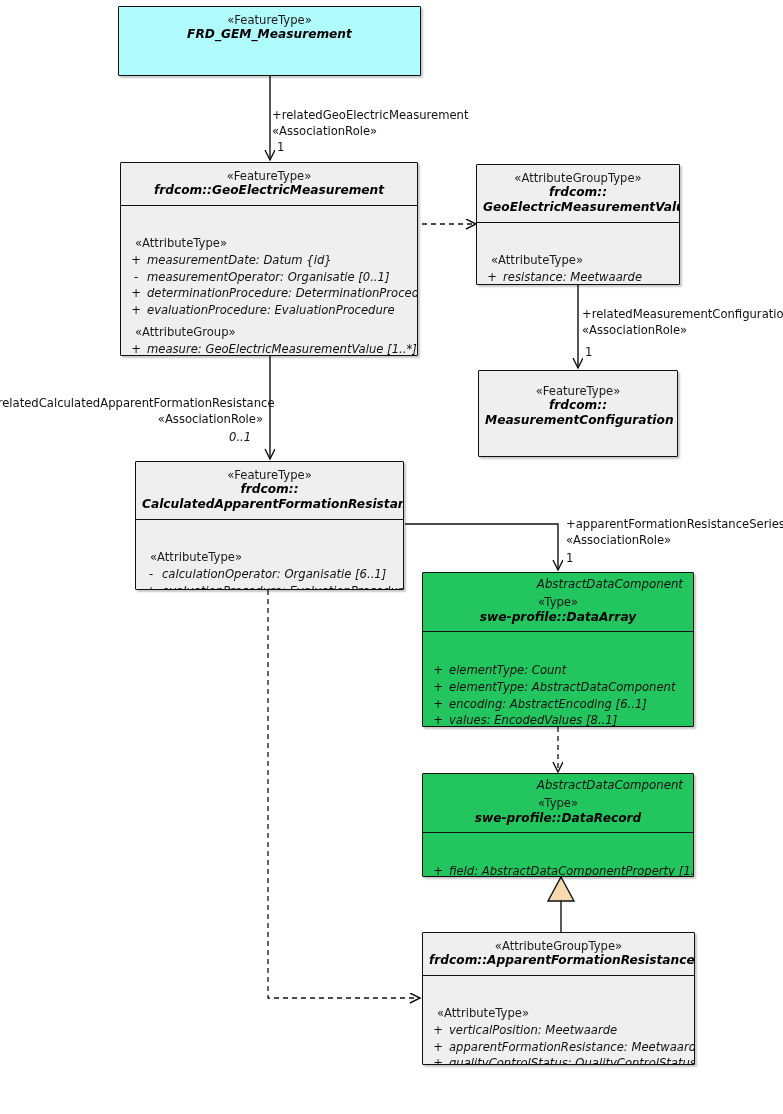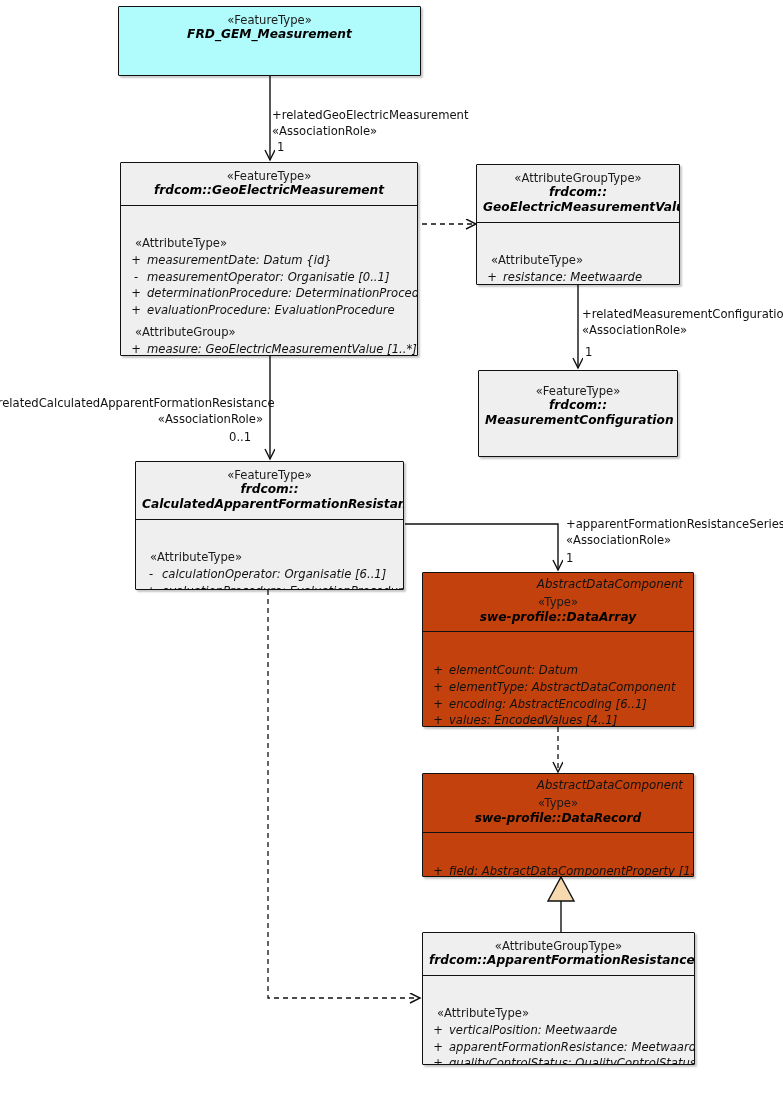--- a/index.html
+++ b/index.html
@@ -34,21 +34,21 @@
     position: absolute;
     box-sizing: border-box;
     border: 1.6px solid #111111;
     border-radius: 1px;
     box-shadow: 2px 2px 2px rgba(0,0,0,0.22);
     overflow: hidden;
     background: #efefef;
   }
   .uml-class.cyan { background: #b0fbfb; }
   .uml-class.grey { background: #efefef; }
-  .uml-class.peach { background: #c2410c; }
+  .uml-class.peach { background: #22c55e; }
 
   .cls-head {
     padding: 6px 6px 7px 6px;
     text-align: center;
     line-height: 1.22;
   }
   .cls-head.with-sep { border-bottom: 1.6px solid #111111; }
   .stereo {
     font-size: 11.6px;
     color: #1a1a1a;
@@ -177,21 +177,21 @@
   <div class="edge-label" style="left:582px; top:307px;">
     <div>+relatedMeasurementConfiguration</div>
     <div>«AssociationRole»</div>
   </div>
   <div class="mult" style="left:585px; top:345px;">1</div>
 
   <div class="edge-label right" style="left:-12px; top:396px; width:275px;">
     <div>+relatedCalculatedApparentFormationResistance</div>
     <div>«AssociationRole»</div>
   </div>
-  <div class="mult" style="left:229px; top:430px;">0..1</div>
+  <div class="mult" style="left:229px; top:430px;font-style:italic;">0..1</div>
 
   <div class="edge-label" style="left:566px; top:517px;">
     <div>+apparentFormationResistanceSeries</div>
     <div>«AssociationRole»</div>
   </div>
   <div class="mult" style="left:566px; top:551px;">1</div>
 
   <div class="uml-class cyan" style="left:118px; top:6px; width:303px; height:70px;">
     <div class="cls-head">
       <span class="stereo">«FeatureType»</span>
@@ -274,33 +274,33 @@
 
   <div class="uml-class peach" style="left:422px; top:572px; width:272px; height:155px;">
     <div class="cls-head with-sep" style="padding-top:3px;">
       <span class="cls-abstract-tag">AbstractDataComponent</span>
       <span class="stereo">«Type»</span>
       <span class="cls-name">swe-profile::DataArray</span>
     </div>
     <div class="cls-body">
       <div class="attr-row">
         <span class="attr-vis">+</span>
-        <span class="attr-txt">elementCount: Datum</span>
+        <span class="attr-txt">elementType: Count</span>
       </div>
       <div class="attr-row">
         <span class="attr-vis">+</span>
         <span class="attr-txt">elementType: AbstractDataComponent</span>
       </div>
       <div class="attr-row">
         <span class="attr-vis">+</span>
         <span class="attr-txt">encoding: AbstractEncoding [6..1]</span>
       </div>
       <div class="attr-row">
         <span class="attr-vis">+</span>
-        <span class="attr-txt">values: EncodedValues [4..1]</span>
+        <span class="attr-txt">values: EncodedValues [8..1]</span>
       </div>
     </div>
   </div>
 
   <div class="uml-class peach" style="left:422px; top:773px; width:272px; height:104px;">
     <div class="cls-head with-sep" style="padding-top:3px;">
       <span class="cls-abstract-tag">AbstractDataComponent</span>
       <span class="stereo">«Type»</span>
       <span class="cls-name">swe-profile::DataRecord</span>
     </div>

